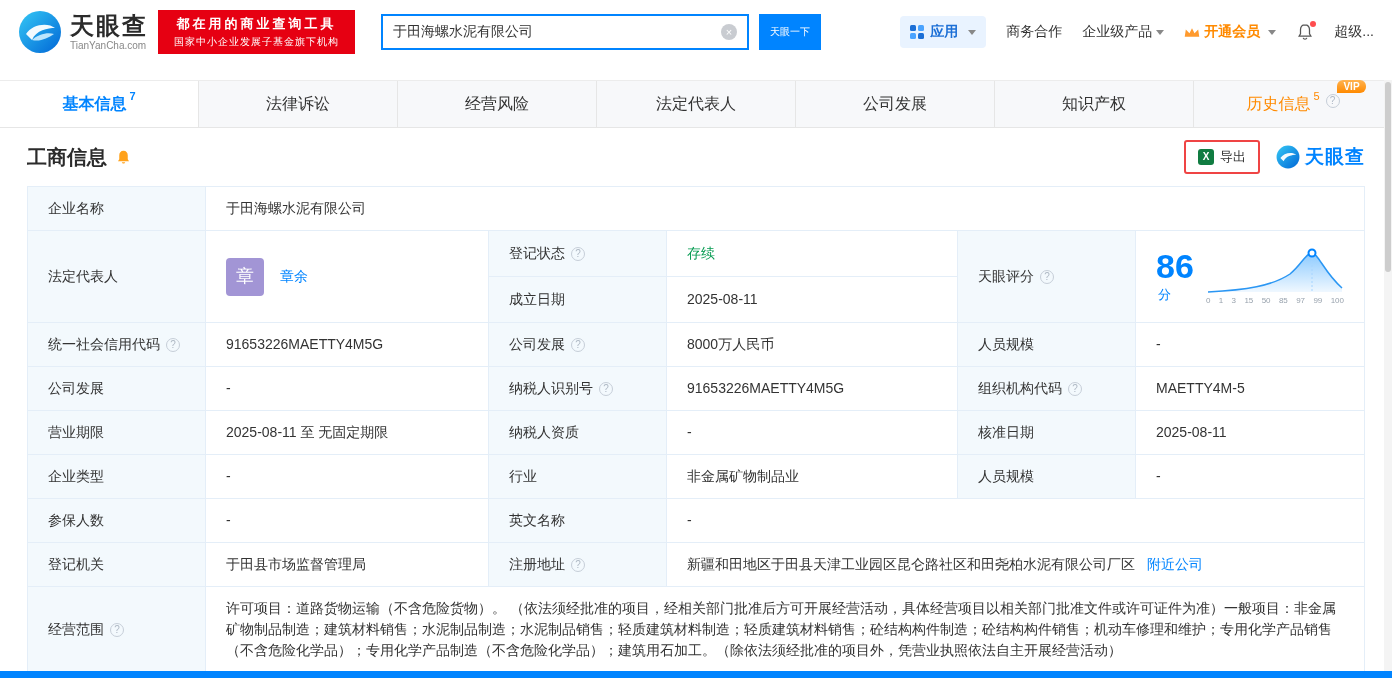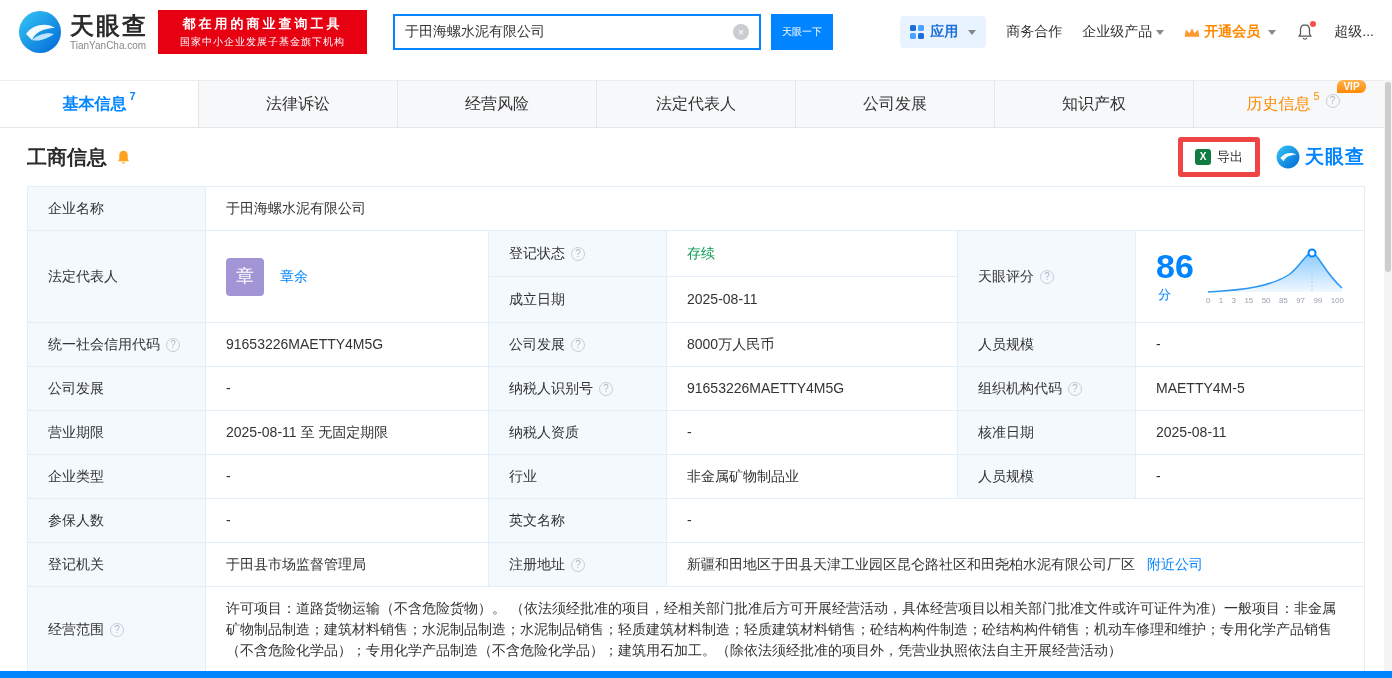--- a/index.html
+++ b/index.html
@@ -5,21 +5,21 @@
   * { margin:0; padding:0; box-sizing:border-box; }
   html,body { width:1392px; height:678px; overflow:hidden; background:#fff;
     font-family:"Liberation Sans","DejaVu Sans",sans-serif; color:#333; }
 
   
   .topbar { height:64px; display:flex; align-items:center; padding:0 18px; background:#fff; }
   .logo { display:flex; align-items:center; gap:8px; }
   .logo-text { display:flex; flex-direction:column; line-height:1.1; }
   .logo-title { font-size:24px; font-weight:bold; color:#2b2b2b; letter-spacing:2px; }
   .logo-domain { font-size:10px; color:#888; }
-  .red-banner { margin-left:10px; background:#e60012; color:#fff; padding:5px 22px; text-align:center; }
+  .red-banner { margin-left:10px; background:#e60012; color:#fff; padding:5px 16px; text-align:center; }
   .red-banner .l1 { font-size:13px; font-weight:bold; letter-spacing:3px; }
   .red-banner .l2 { font-size:10px; letter-spacing:1px; margin-top:2px; }
 
   .search-area { margin-left:26px; width:440px; }
   .search-tabs { display:flex; font-size:13px; }
   .search-tab { padding:5px 14px; cursor:pointer; color:#333; }
   .search-tab.active { background:#0084ff; color:#fff; }
   .search-row { display:flex; align-items:stretch; height:36px; }
   .search-box { flex:1; border:2px solid #0084ff; background:#fff; display:flex; align-items:center; padding:0 10px; }
   .search-box input { border:none; outline:none; flex:1; font-size:14px; color:#333;
@@ -58,21 +58,21 @@
     border-radius:50%; font-size:10px; line-height:12px; text-align:center; margin-left:6px;
     vertical-align:1px; cursor:pointer; }
   .help::before { content:"?"; }
 
   
   .content { padding:0 27px; }
   .section-head { display:flex; align-items:center; height:58px; }
   .section-title { font-size:20px; font-weight:bold; color:#2b2b2b; }
   .bell-icon-orange { margin-left:8px; display:flex; }
   .sec-right { margin-left:auto; display:flex; align-items:center; gap:16px; }
-  .export-btn { display:flex; align-items:center; gap:6px; border:5px solid #ef4444; border-radius:3px;
+  .export-btn { display:flex; align-items:center; gap:6px; border:2px solid #ef4444; border-radius:3px;
     background:#fff; padding:6px 12px; font-size:13px; color:#333; cursor:pointer; }
   .xls-icon { width:16px; height:16px; background:#107c41; color:#fff; border-radius:3px;
     font-size:10px; font-weight:bold; line-height:16px; text-align:center; }
   .xls-icon::before { content:"X"; }
   .watermark { display:flex; align-items:center; gap:5px; }
   .watermark-text { font-size:19px; font-weight:bold; color:#0084ff; letter-spacing:1px; }
 
   
   table.info { width:100%; border-collapse:collapse; font-size:14px; table-layout:fixed; }
   table.info td { border:1px solid #e4eef8; padding:11px 20px; vertical-align:middle; line-height:1.5;

